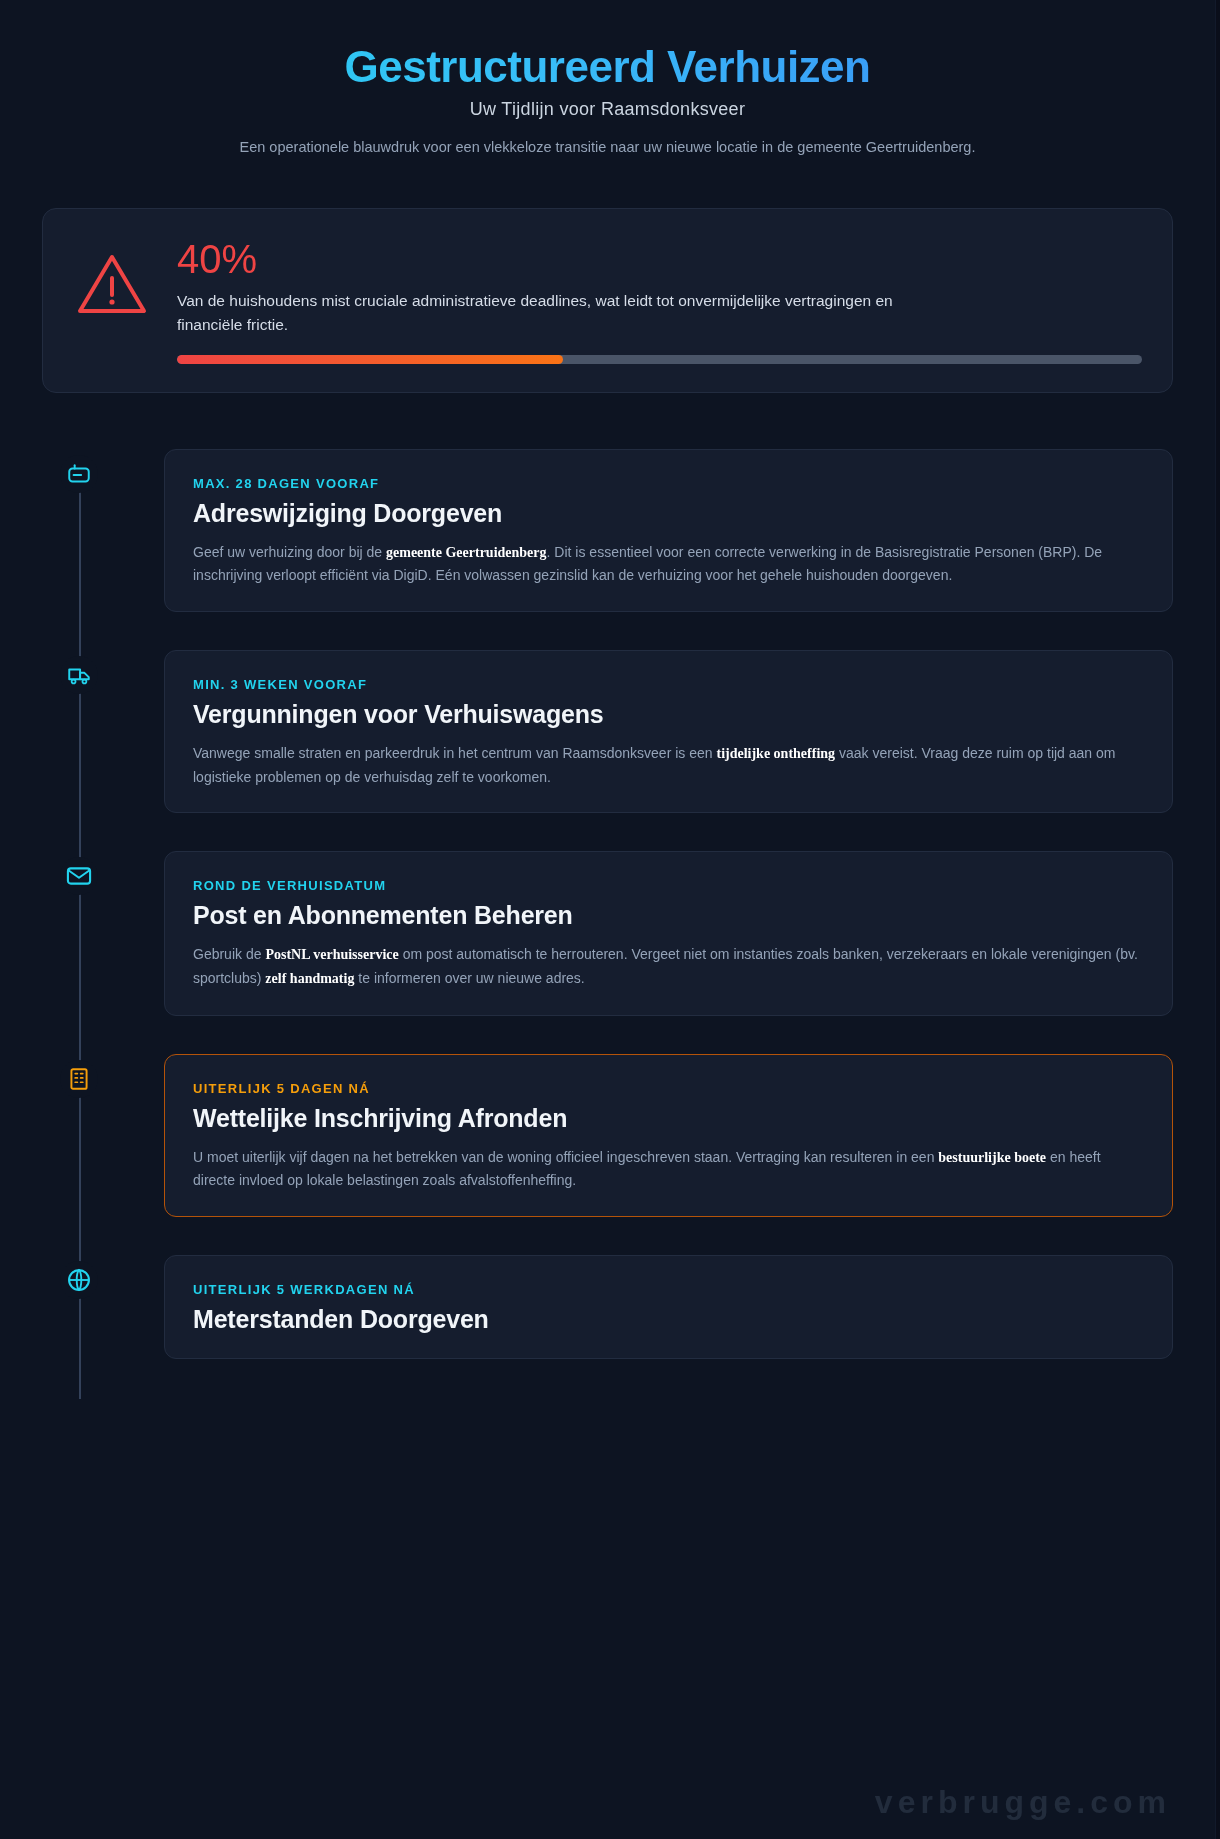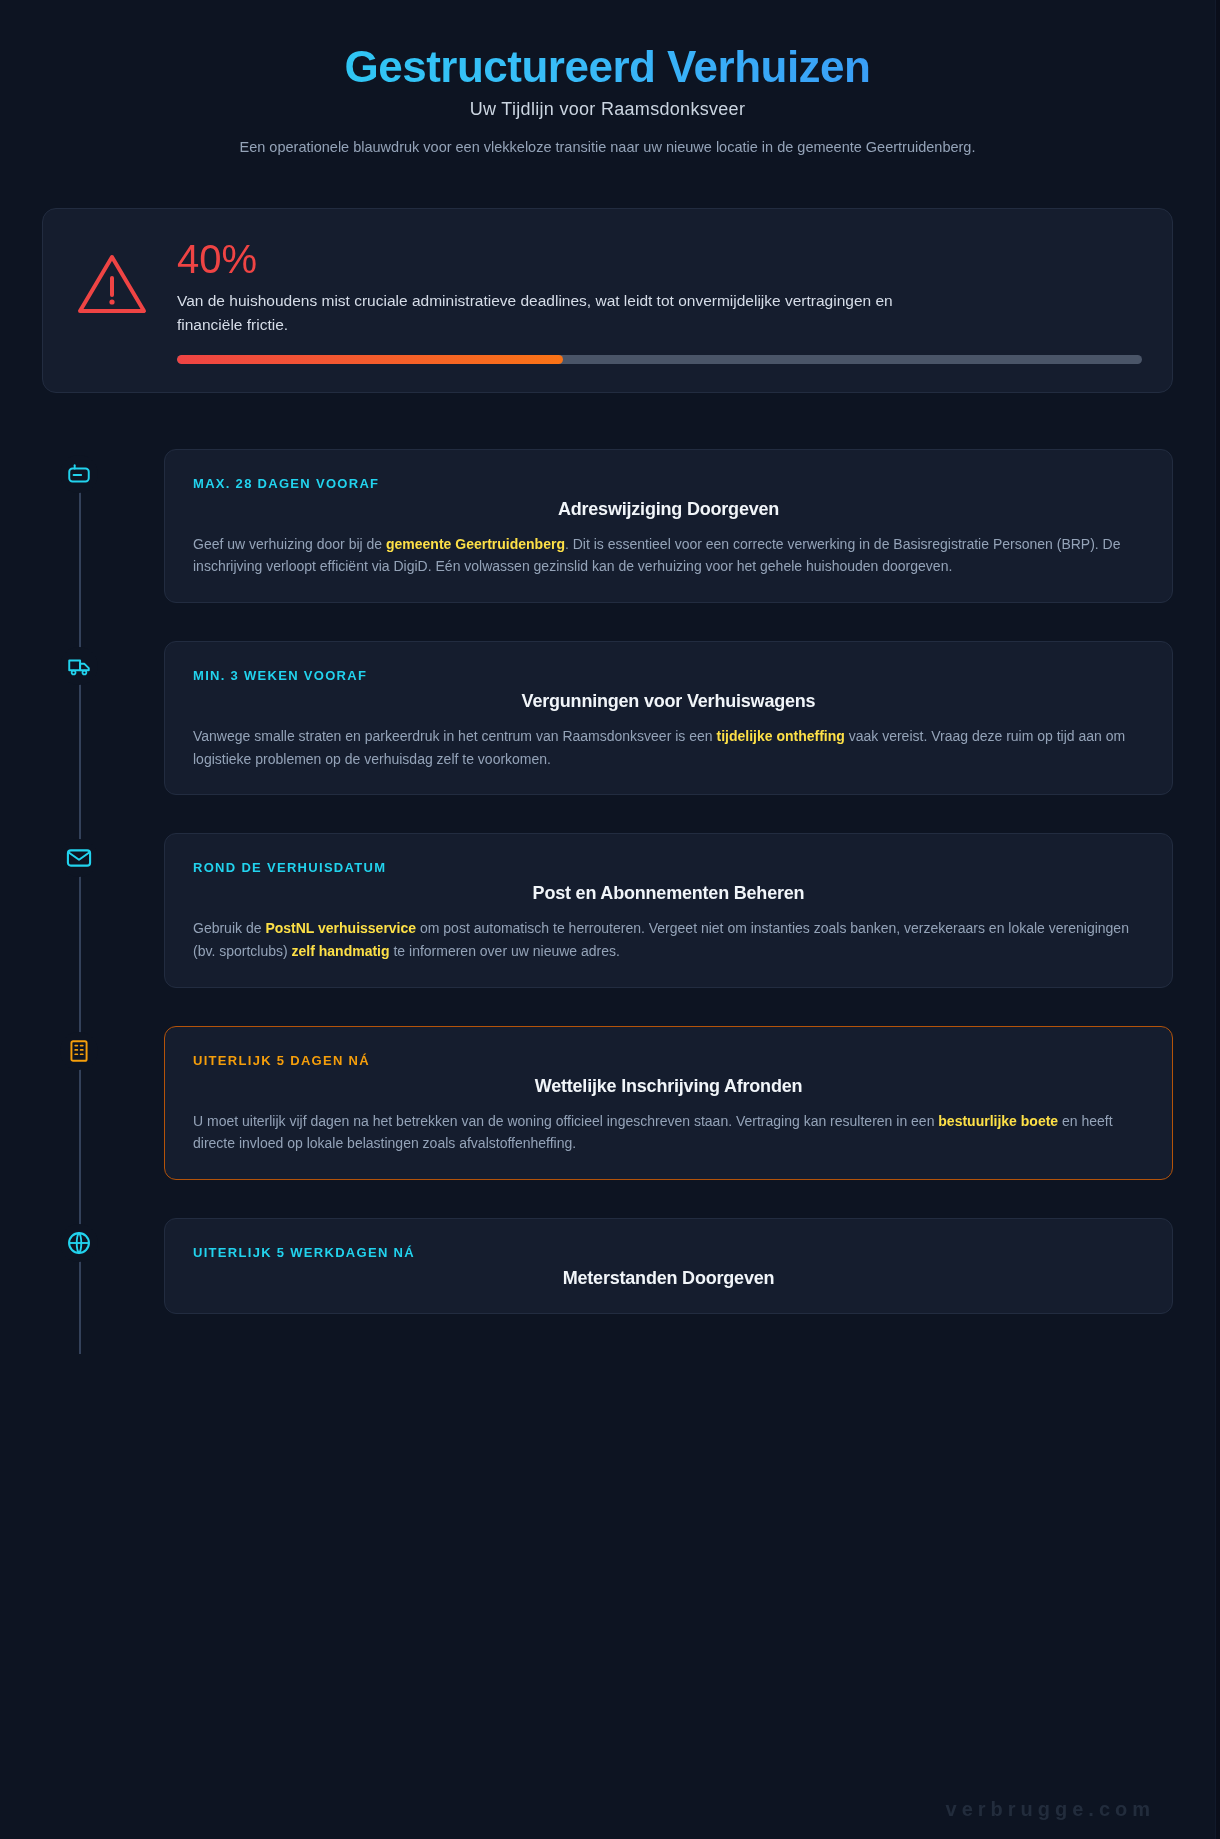--- a/index.html
+++ b/index.html
@@ -144,41 +144,40 @@
   }
   .eyebrow {
     font-size: 13px;
     font-weight: bold;
     letter-spacing: 1.3px;
     color: #22d3ee;
     text-transform: uppercase;
   }
   .eyebrow.amber { color: #f59e0b; }
   .card-title {
-    font-size: 18px;
+    font-size: 25px;
     font-weight: bold;
     color: #f1f5f9;
     margin-top: 8px;
     letter-spacing: -0.2px;
-    text-align: center;
   }
   .card-desc {
     font-size: 14px;
     color: #94a3b8;
     line-height: 1.62;
     margin-top: 13px;
   }
-  .card-desc b { color: #fde047; font-weight: bold; }
+  .card-desc b { color: #ffffff; font-weight: bold; font-family: Liberation Serif, serif; }
 
   
   .watermark {
     position: absolute;
-    right: 60px;
+    right: 44px;
     bottom: 18px;
-    font-size: 20px;
+    font-size: 32px;
     letter-spacing: 5px;
     color: #222c3c;
     font-weight: bold;
     user-select: none;
   }
 </style>
 </head>
 <body>
 
 <div class="page">

